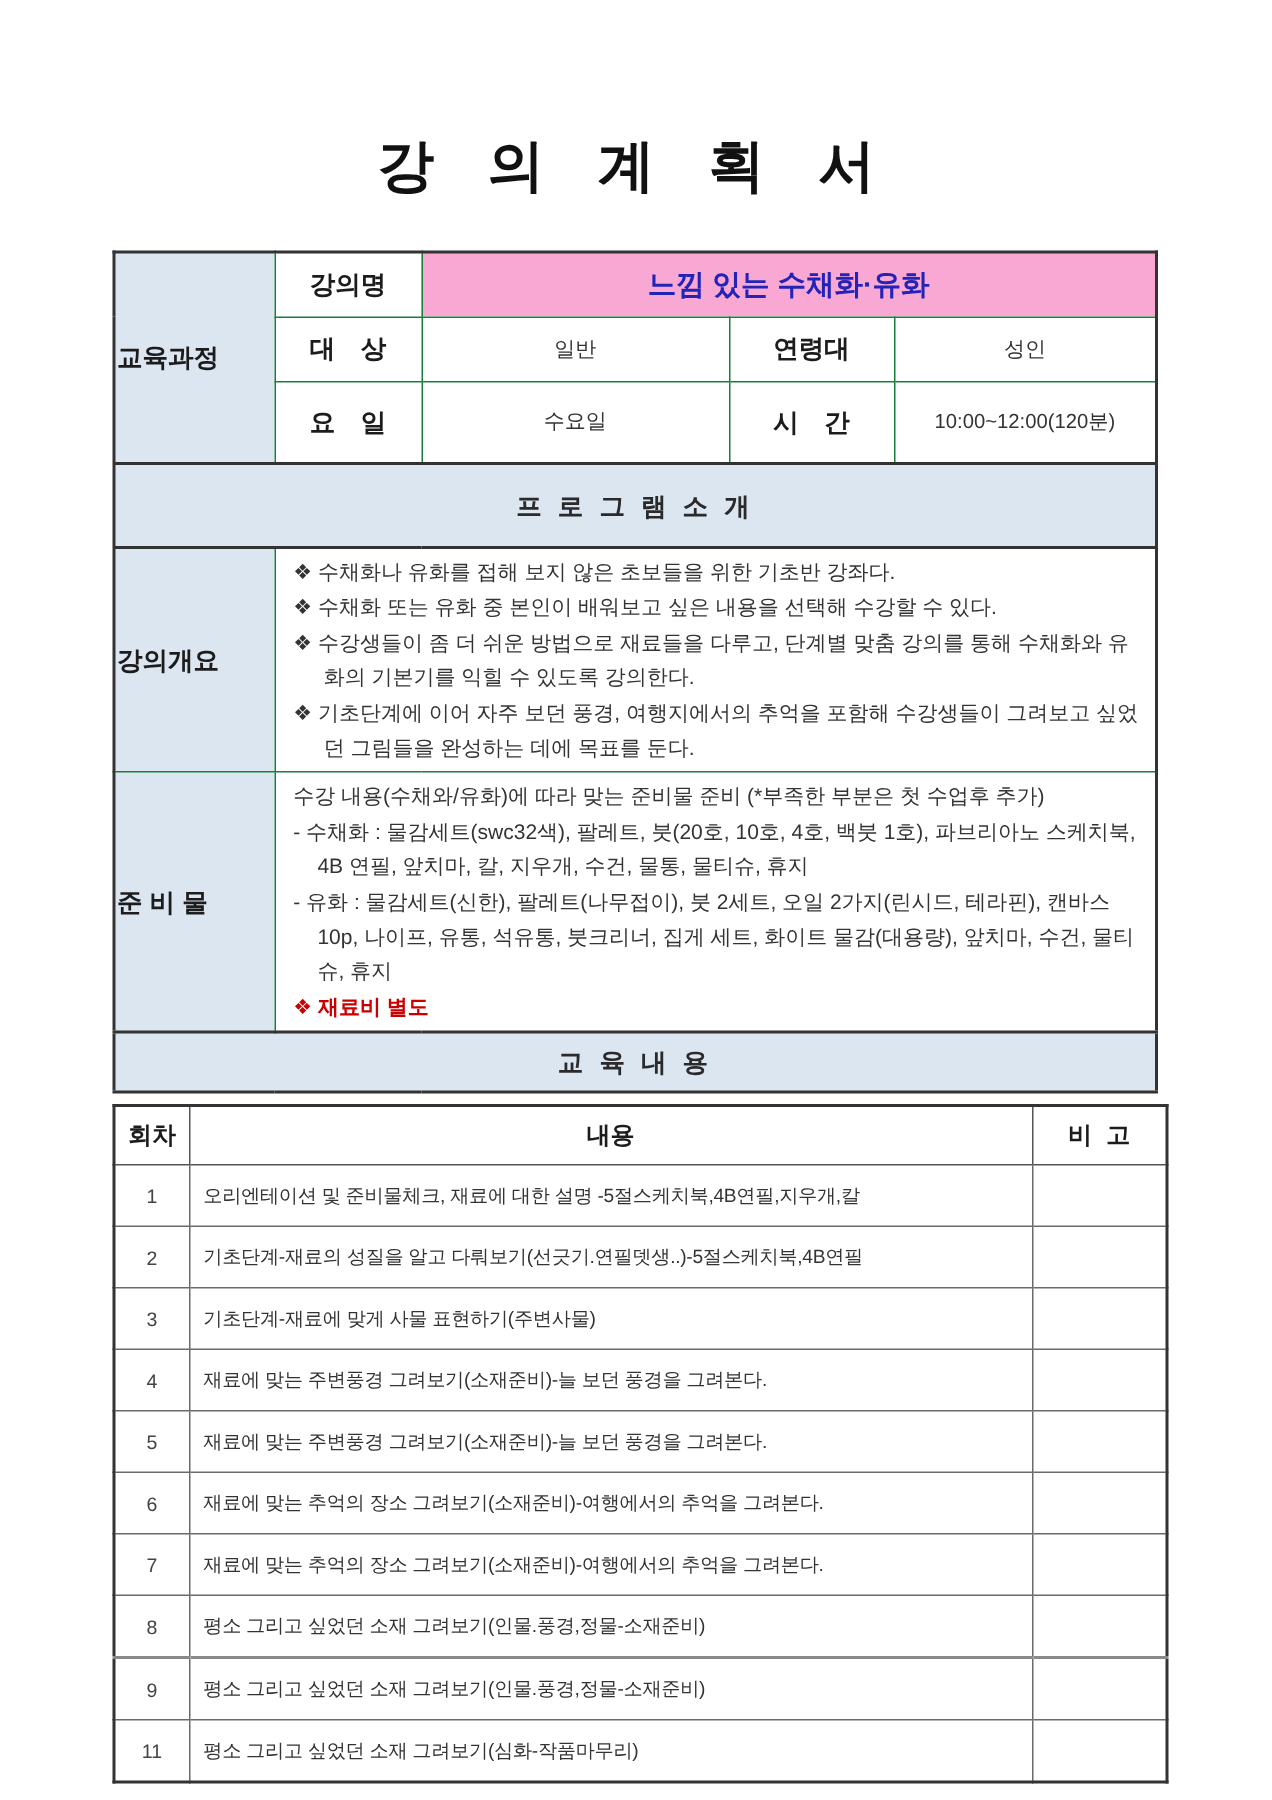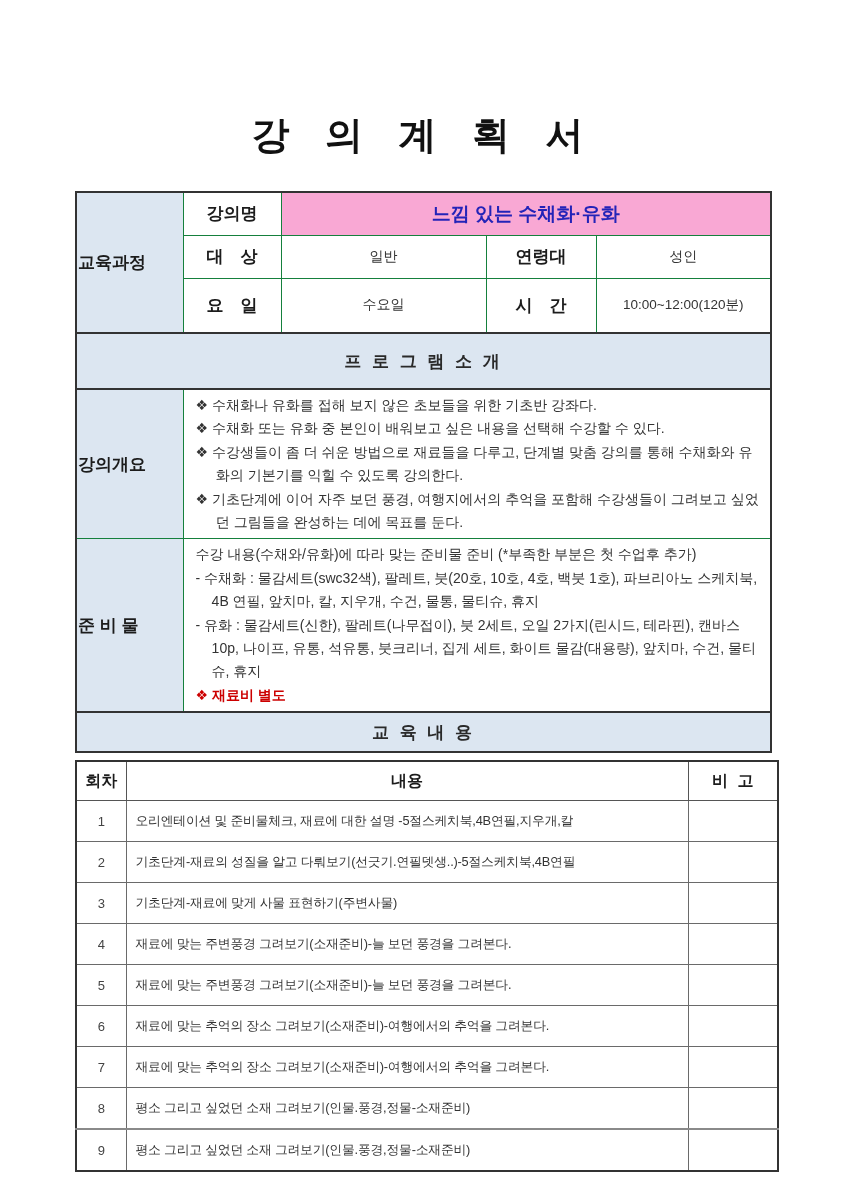--- a/index.html
+++ b/index.html
@@ -2,21 +2,21 @@
 <html lang="ko"><head>
 <meta charset="utf-8">
 <style>
   html,body{margin:0;padding:0;background:#ffffff;}
   .page{
     width:848px;height:1200px;background:#ffffff;position:relative;
     font-family:"Liberation Sans","DejaVu Sans",sans-serif;color:#2e2e2e;
     overflow:hidden;
   }
   .doc-title{
-    margin:0;padding-top:112px;text-align:center;
+    margin:0;padding-top:88px;text-align:center;
     font-family:"Liberation Serif","DejaVu Serif",serif;
     font-size:38px;font-weight:bold;color:#111;
     letter-spacing:13px;line-height:46px;
   }
   table{border-collapse:collapse;table-layout:fixed;}
   .tblA{width:695px;margin:33px 0 0 75px;border:2px solid #333;}
   .tblA td{border:1px solid #15803d;vertical-align:middle;}
   .side-label{
     background:#dce6f1;font-weight:bold;
     font-size:17px;color:#1c1c1c;
@@ -169,16 +169,21 @@
         <tr>
           <td class="no">8</td>
           <td class="content">평소 그리고 싶었던 소재 그려보기(인물.풍경,정물-소재준비)</td>
           <td class="note"></td>
         </tr>
         <tr class="thick-top">
           <td class="no">9</td>
           <td class="content">평소 그리고 싶었던 소재 그려보기(인물.풍경,정물-소재준비)</td>
           <td class="note"></td>
         </tr>
+        <tr>
+          <td class="no">11</td>
+          <td class="content">평소 그리고 싶었던 소재 그려보기(심화-작품마무리)</td>
+          <td class="note"></td>
+        </tr>
       </tbody>
   </table>
 
 </div>
 
 </body></html>

